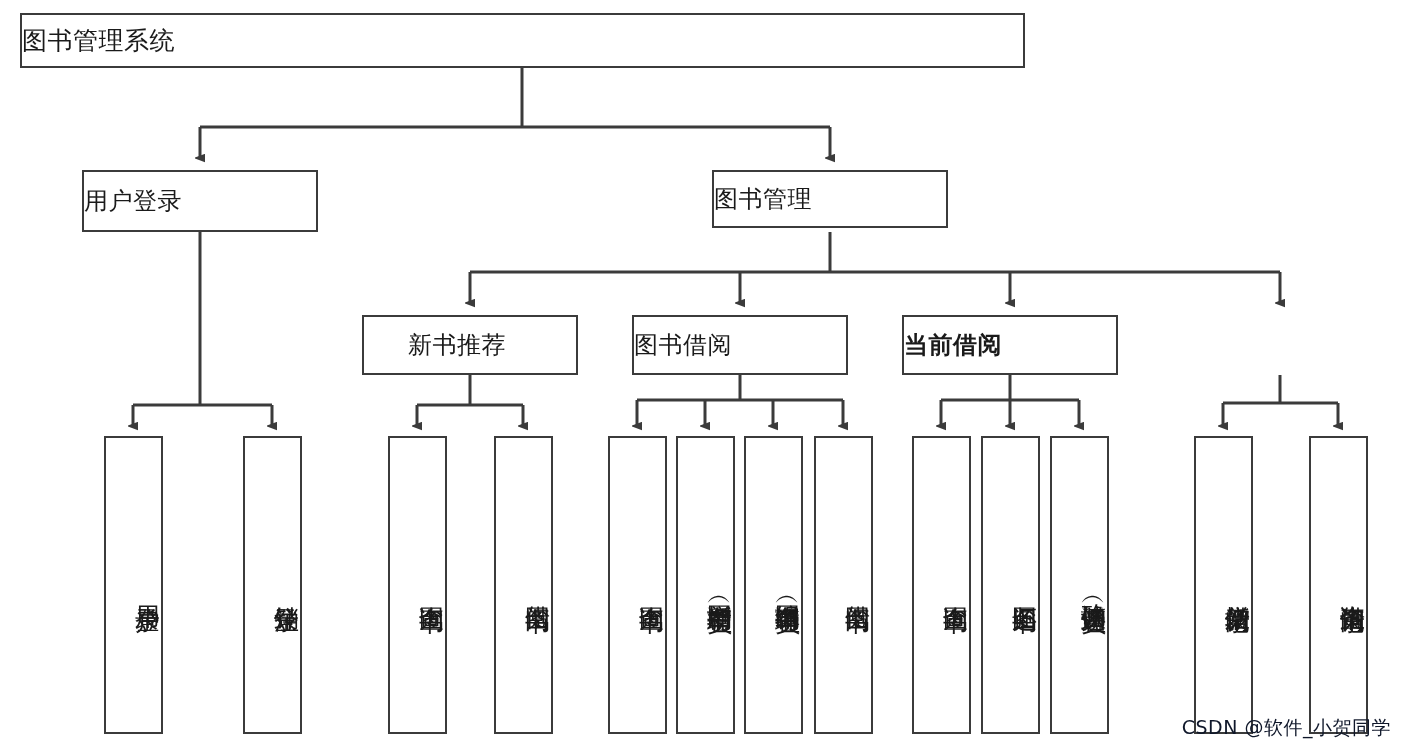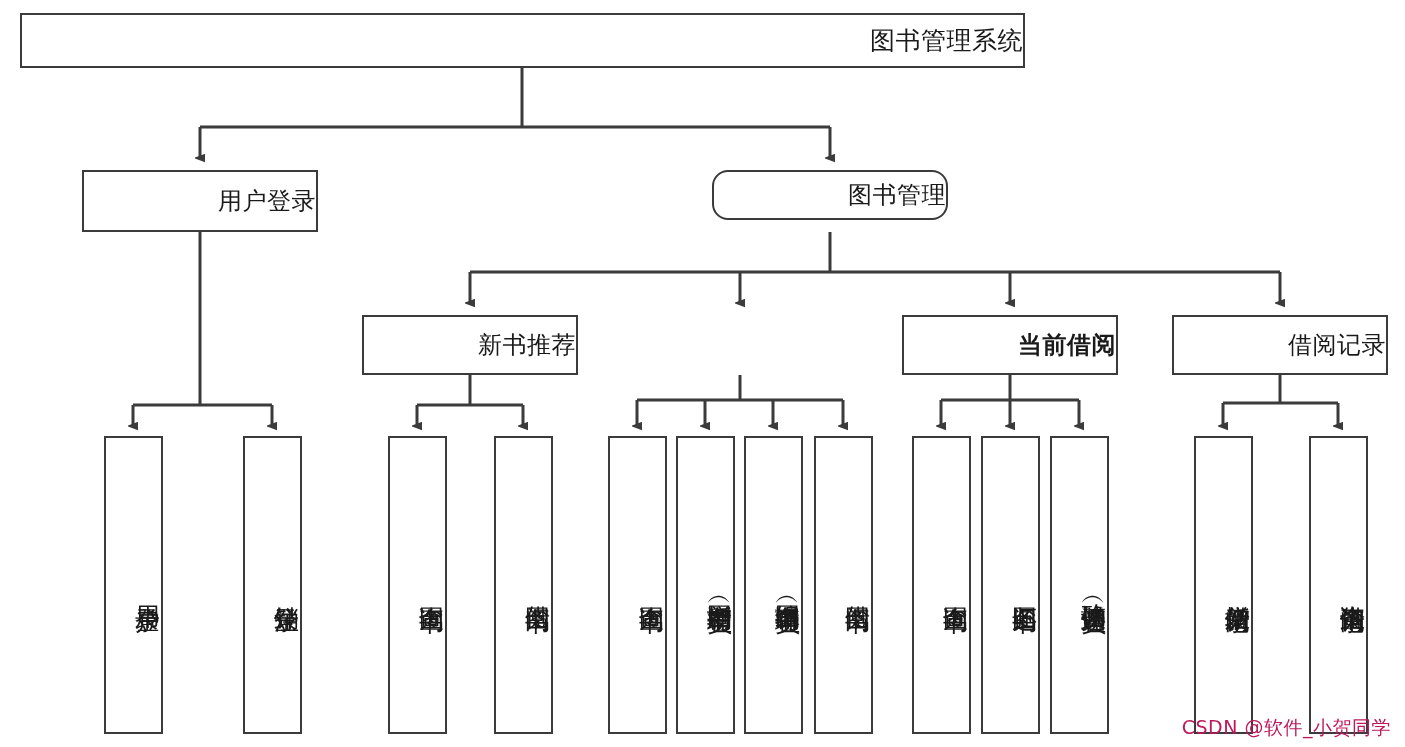--- a/index.html
+++ b/index.html
@@ -27,21 +27,21 @@
     pointer-events: none;
   }
   .node {
     position: absolute;
     box-sizing: border-box;
     border: 2px solid #3b3b3b;
     background: #ffffff;
     color: #1a1a1a;
     display: flex;
     align-items: center;
-    justify-content: flex-end;
+    justify-content: flex-start;
     text-align: center;
     z-index: 2;
   }
   .node-h {
     font-size: 24px;
     line-height: 1.1;
     letter-spacing: 0.5px;
   }
   .node-root {
     font-size: 25px;
@@ -59,21 +59,21 @@
   .node-v .vlabel {
     writing-mode: vertical-rl;
     text-orientation: upright;
     white-space: nowrap;
   }
   .watermark {
     position: absolute;
     right: 14px;
     bottom: 6px;
     font-size: 19px;
-    color: #be185d;
+    color: #0f172a;
     letter-spacing: 0.5px;
     z-index: 3;
     white-space: nowrap;
   }
 </style>
 </head>
 <body>
 
 <div id="canvas">
 
@@ -130,36 +130,36 @@
   </svg>
 
   <div class="node node-h node-root" style="left:20px; top:13px; width:1005px; height:55px;">
     <span>图书管理系统</span>
   </div>
 
   <div class="node node-h" style="left:82px; top:170px; width:236px; height:62px;">
     <span>用户登录</span>
   </div>
 
-  <div class="node node-h" style="left:712px; top:170px; width:236px; height:50px;border-radius:16px;">
+  <div class="node node-h" style="left:712px; top:170px; width:236px; height:58px;">
     <span>图书管理</span>
   </div>
 
   <div class="node node-h" style="left:362px; top:315px; width:216px; height:60px;padding-left:44px;">
     <span>新书推荐</span>
   </div>
 
+  <div class="node node-h" style="left:632px; top:315px; width:216px; height:60px;">
+    <span>图书借阅</span>
+  </div>
 
   <div class="node node-h" style="left:902px; top:315px; width:216px; height:60px;font-weight:bold;">
     <span>当前借阅</span>
   </div>
 
-  <div class="node node-h" style="left:1172px; top:315px; width:216px; height:60px;">
-    <span>借阅记录</span>
-  </div>
 
   <div class="node node-v" style="left:104px; top:436px; width:59px; height:298px;">
     <span class="vlabel">用户登录</span>
   </div>
 
   <div class="node node-v" style="left:243px; top:436px; width:59px; height:298px;">
     <span class="vlabel">注销登录</span>
   </div>
 
   <div class="node node-v" style="left:388px; top:436px; width:59px; height:298px;">

